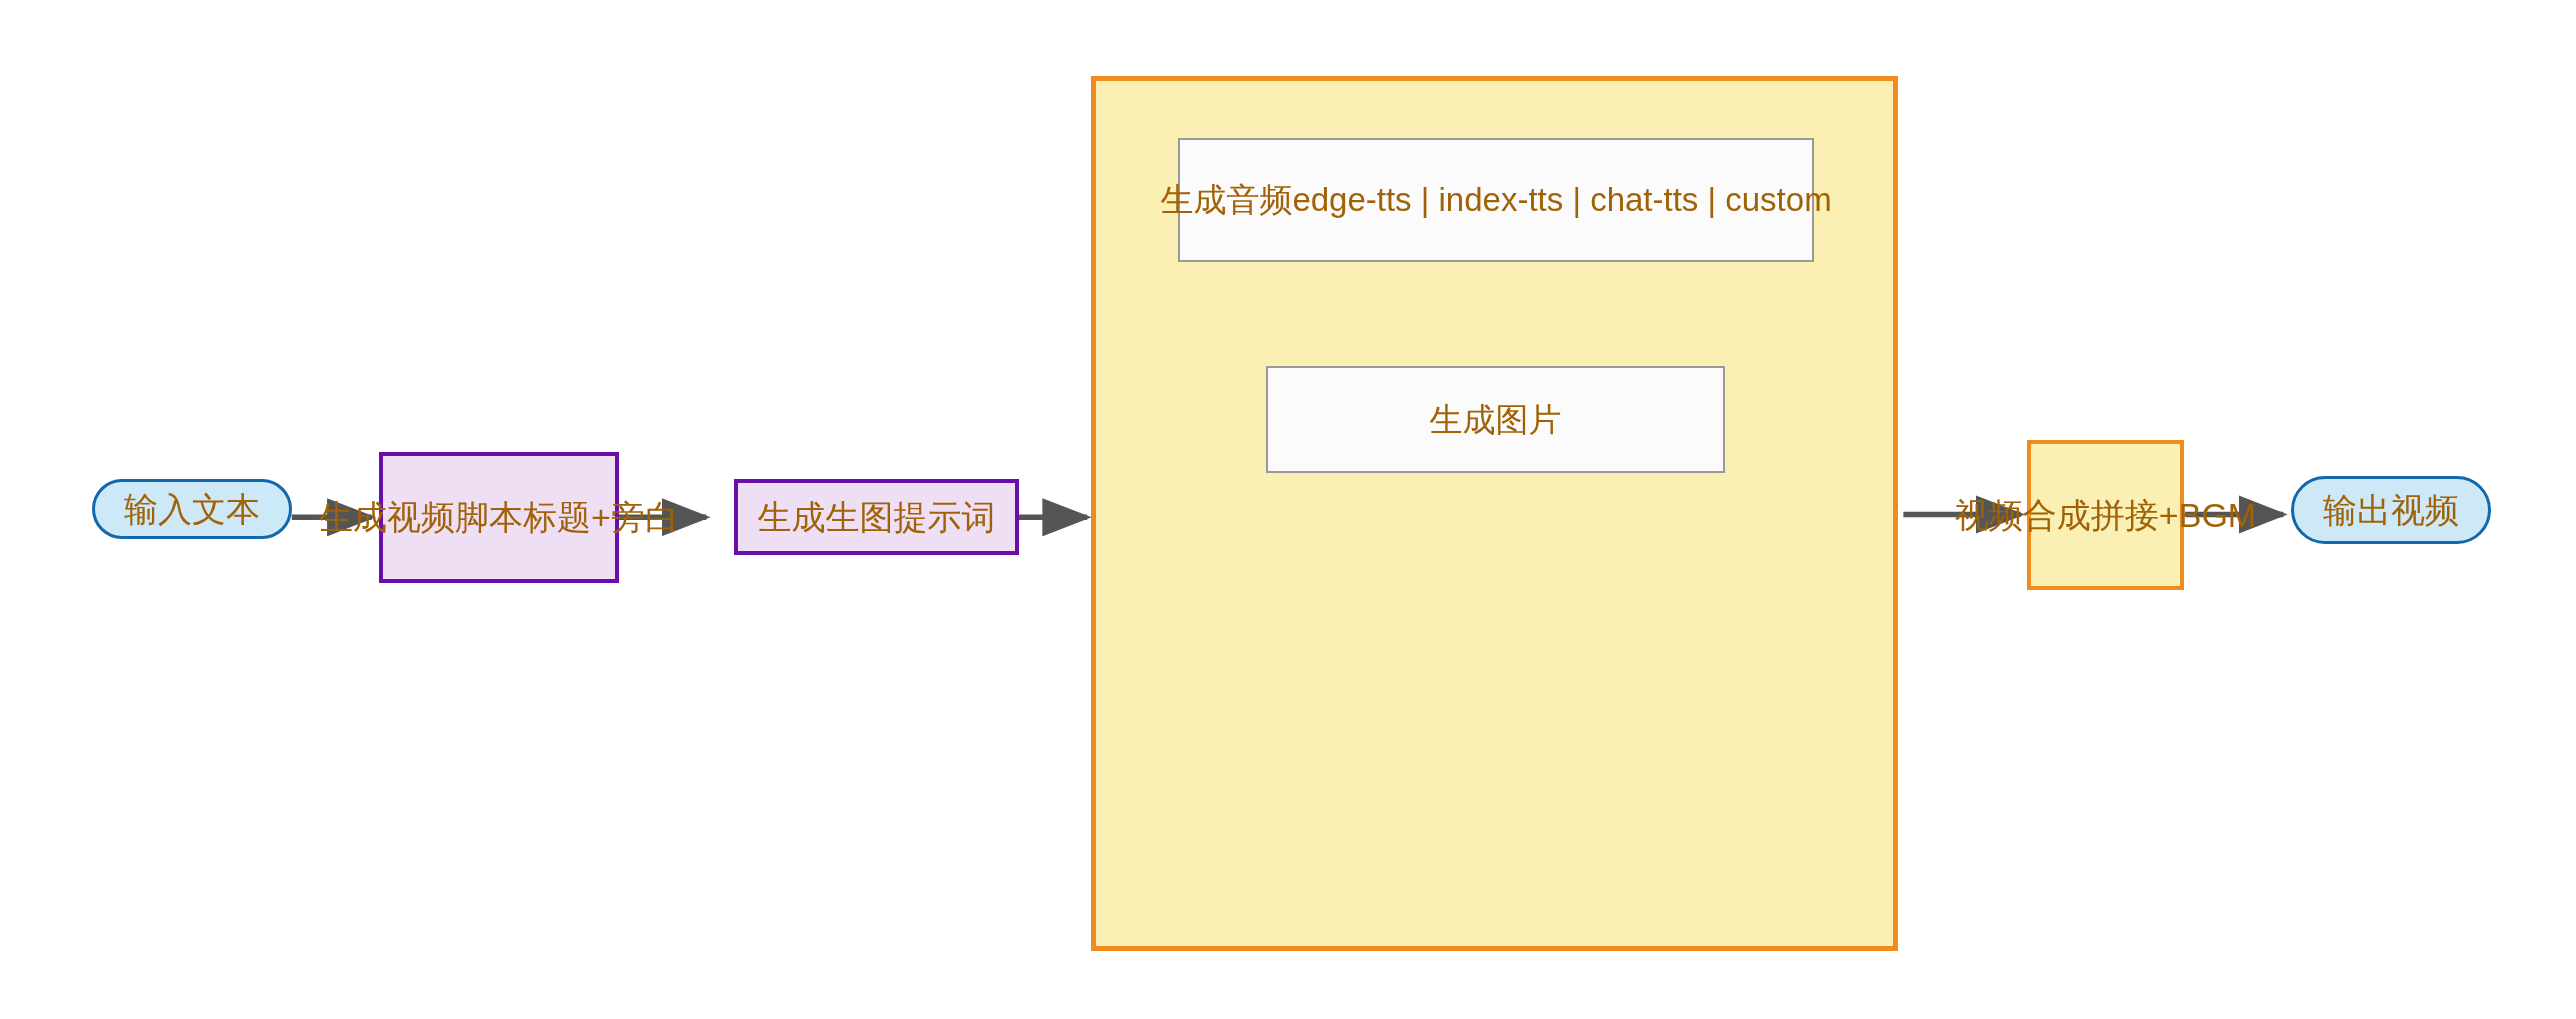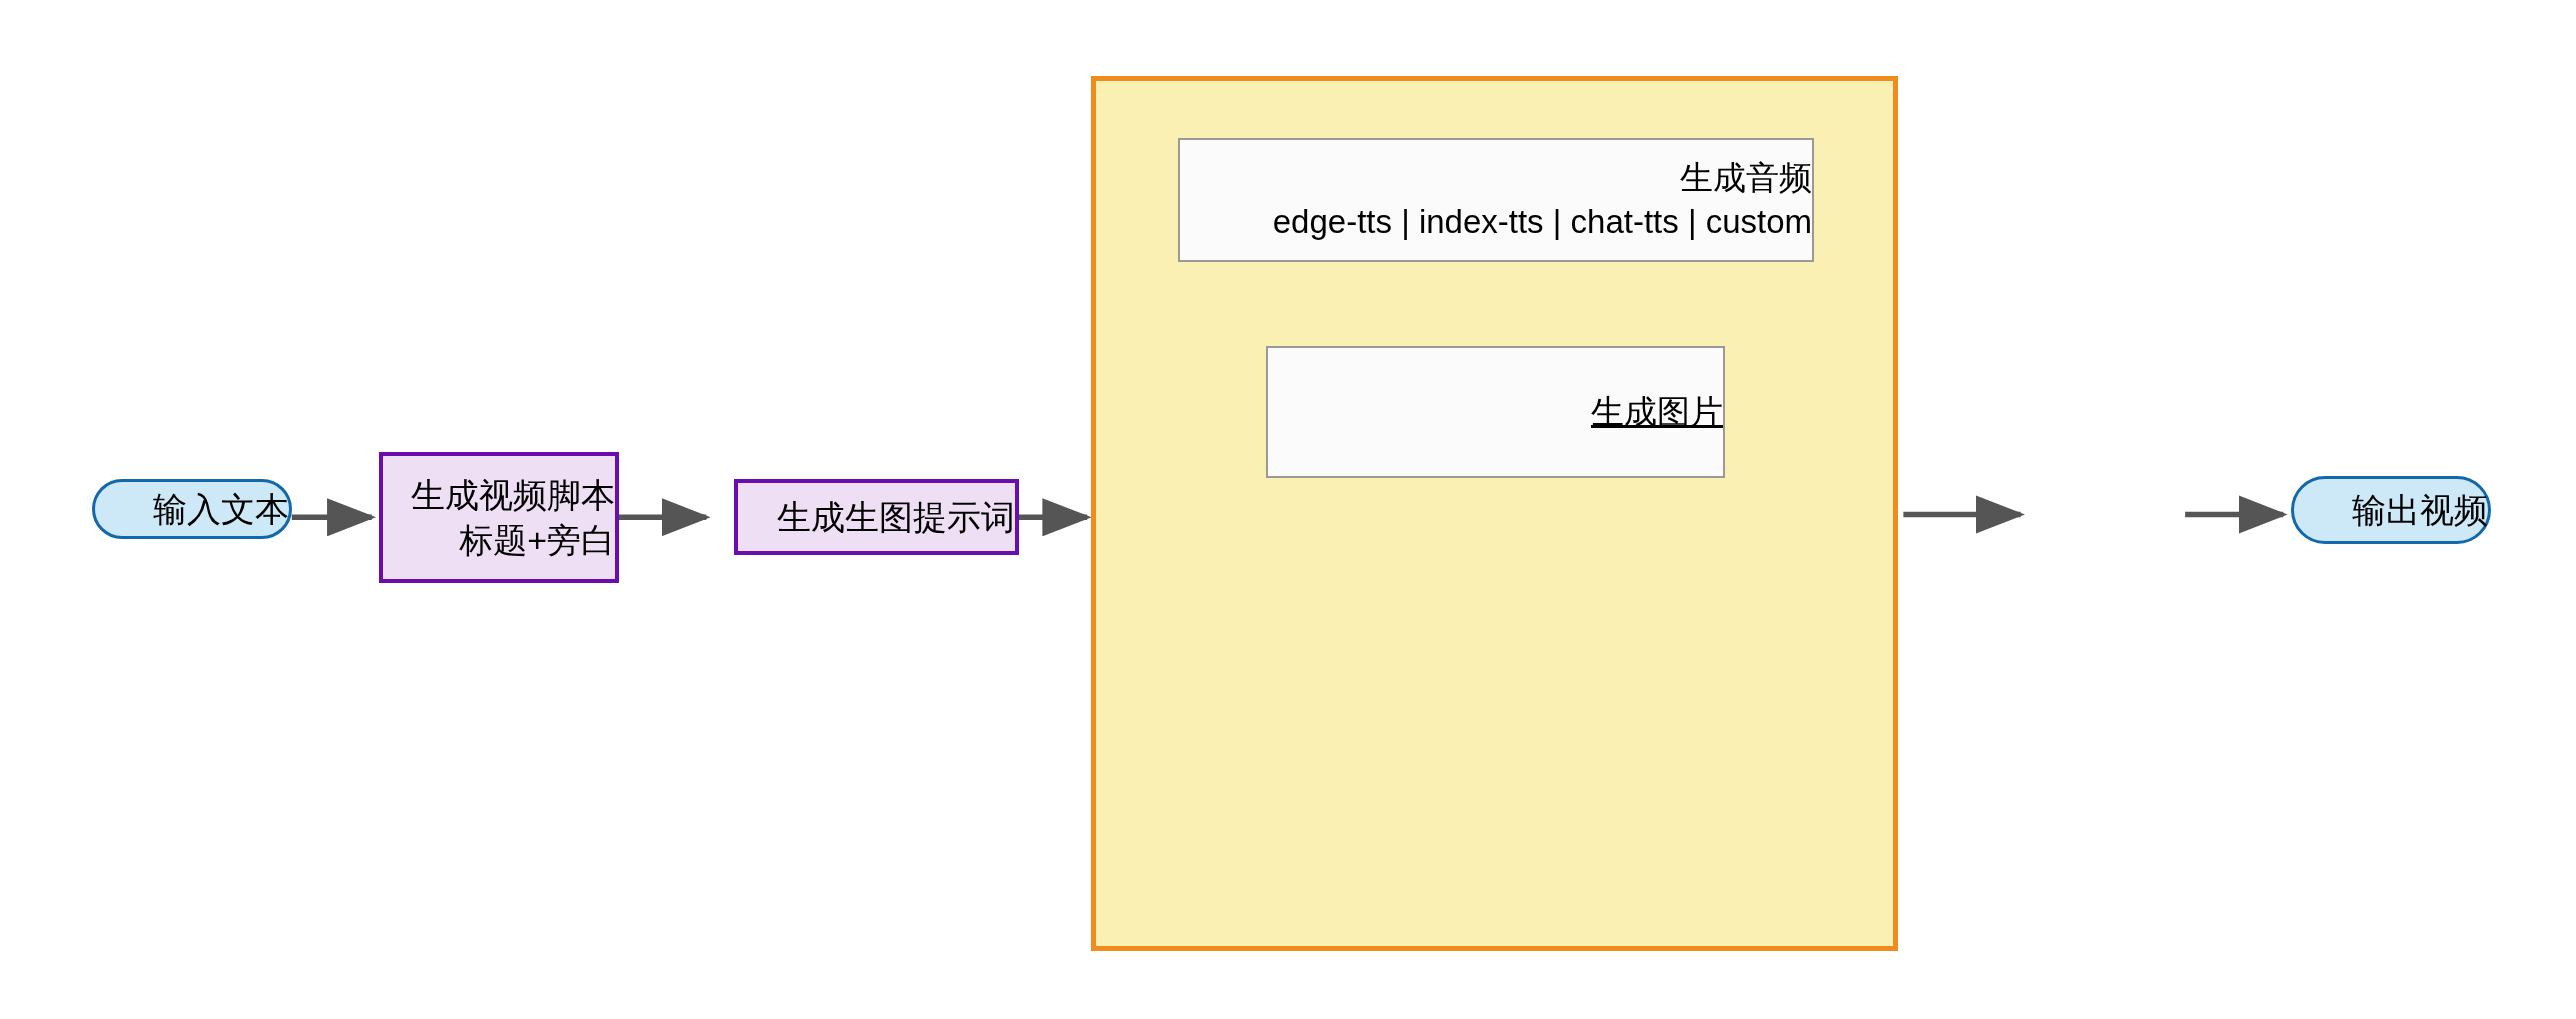--- a/index.html
+++ b/index.html
@@ -23,26 +23,25 @@
     left: 0;
     top: 0;
     width: 2576px;
     height: 1020px;
     pointer-events: none;
   }
   .node {
     position: absolute;
     box-sizing: border-box;
     display: flex;
-    flex-direction: column;
-    align-items: flex-end;
+    align-items: center;
     justify-content: center;
     text-align: center;
     line-height: 1.32;
-    color: #000000;
+    color: #a16207;
     white-space: nowrap;
   }
   .node .ln { display: block; }
 
   
   .n-terminal {
     background: #cde8f7;
     border: 3.6px solid #1168ad;
     border-radius: 908px;
     font-size: 34px;
@@ -115,25 +114,29 @@
 
   <div class="node n-purple" style="left:714px; top:479px; width:285px; height:76px;margin-left:20px;">
     <span class="ln">生成生图提示词</span>
   </div>
 
   <div class="node n-plain" style="left:1178px; top:138px; width:636px; height:124px;">
     <span class="ln">生成音频</span>
     <span class="ln">edge-tts | index-tts | chat-tts | custom</span>
   </div>
 
-  <div class="node n-plain" style="left:1266px; top:346px; width:459px; height:132px;text-decoration:underline;">
+  <div class="node n-plain" style="left:1266px; top:366px; width:459px; height:107px;">
     <span class="ln">生成图片</span>
   </div>
 
 
 
+  <div class="node n-orange" style="left:2027px; top:440px; width:157px; height:150px;">
+    <span class="ln">视频合成</span>
+    <span class="ln">拼接+BGM</span>
+  </div>
 
   <div class="node n-terminal" style="left:2291px; top:476px; width:200px; height:68px;">
     <span class="ln">输出视频</span>
   </div>
 
 </div>
 
 
 </body></html>

